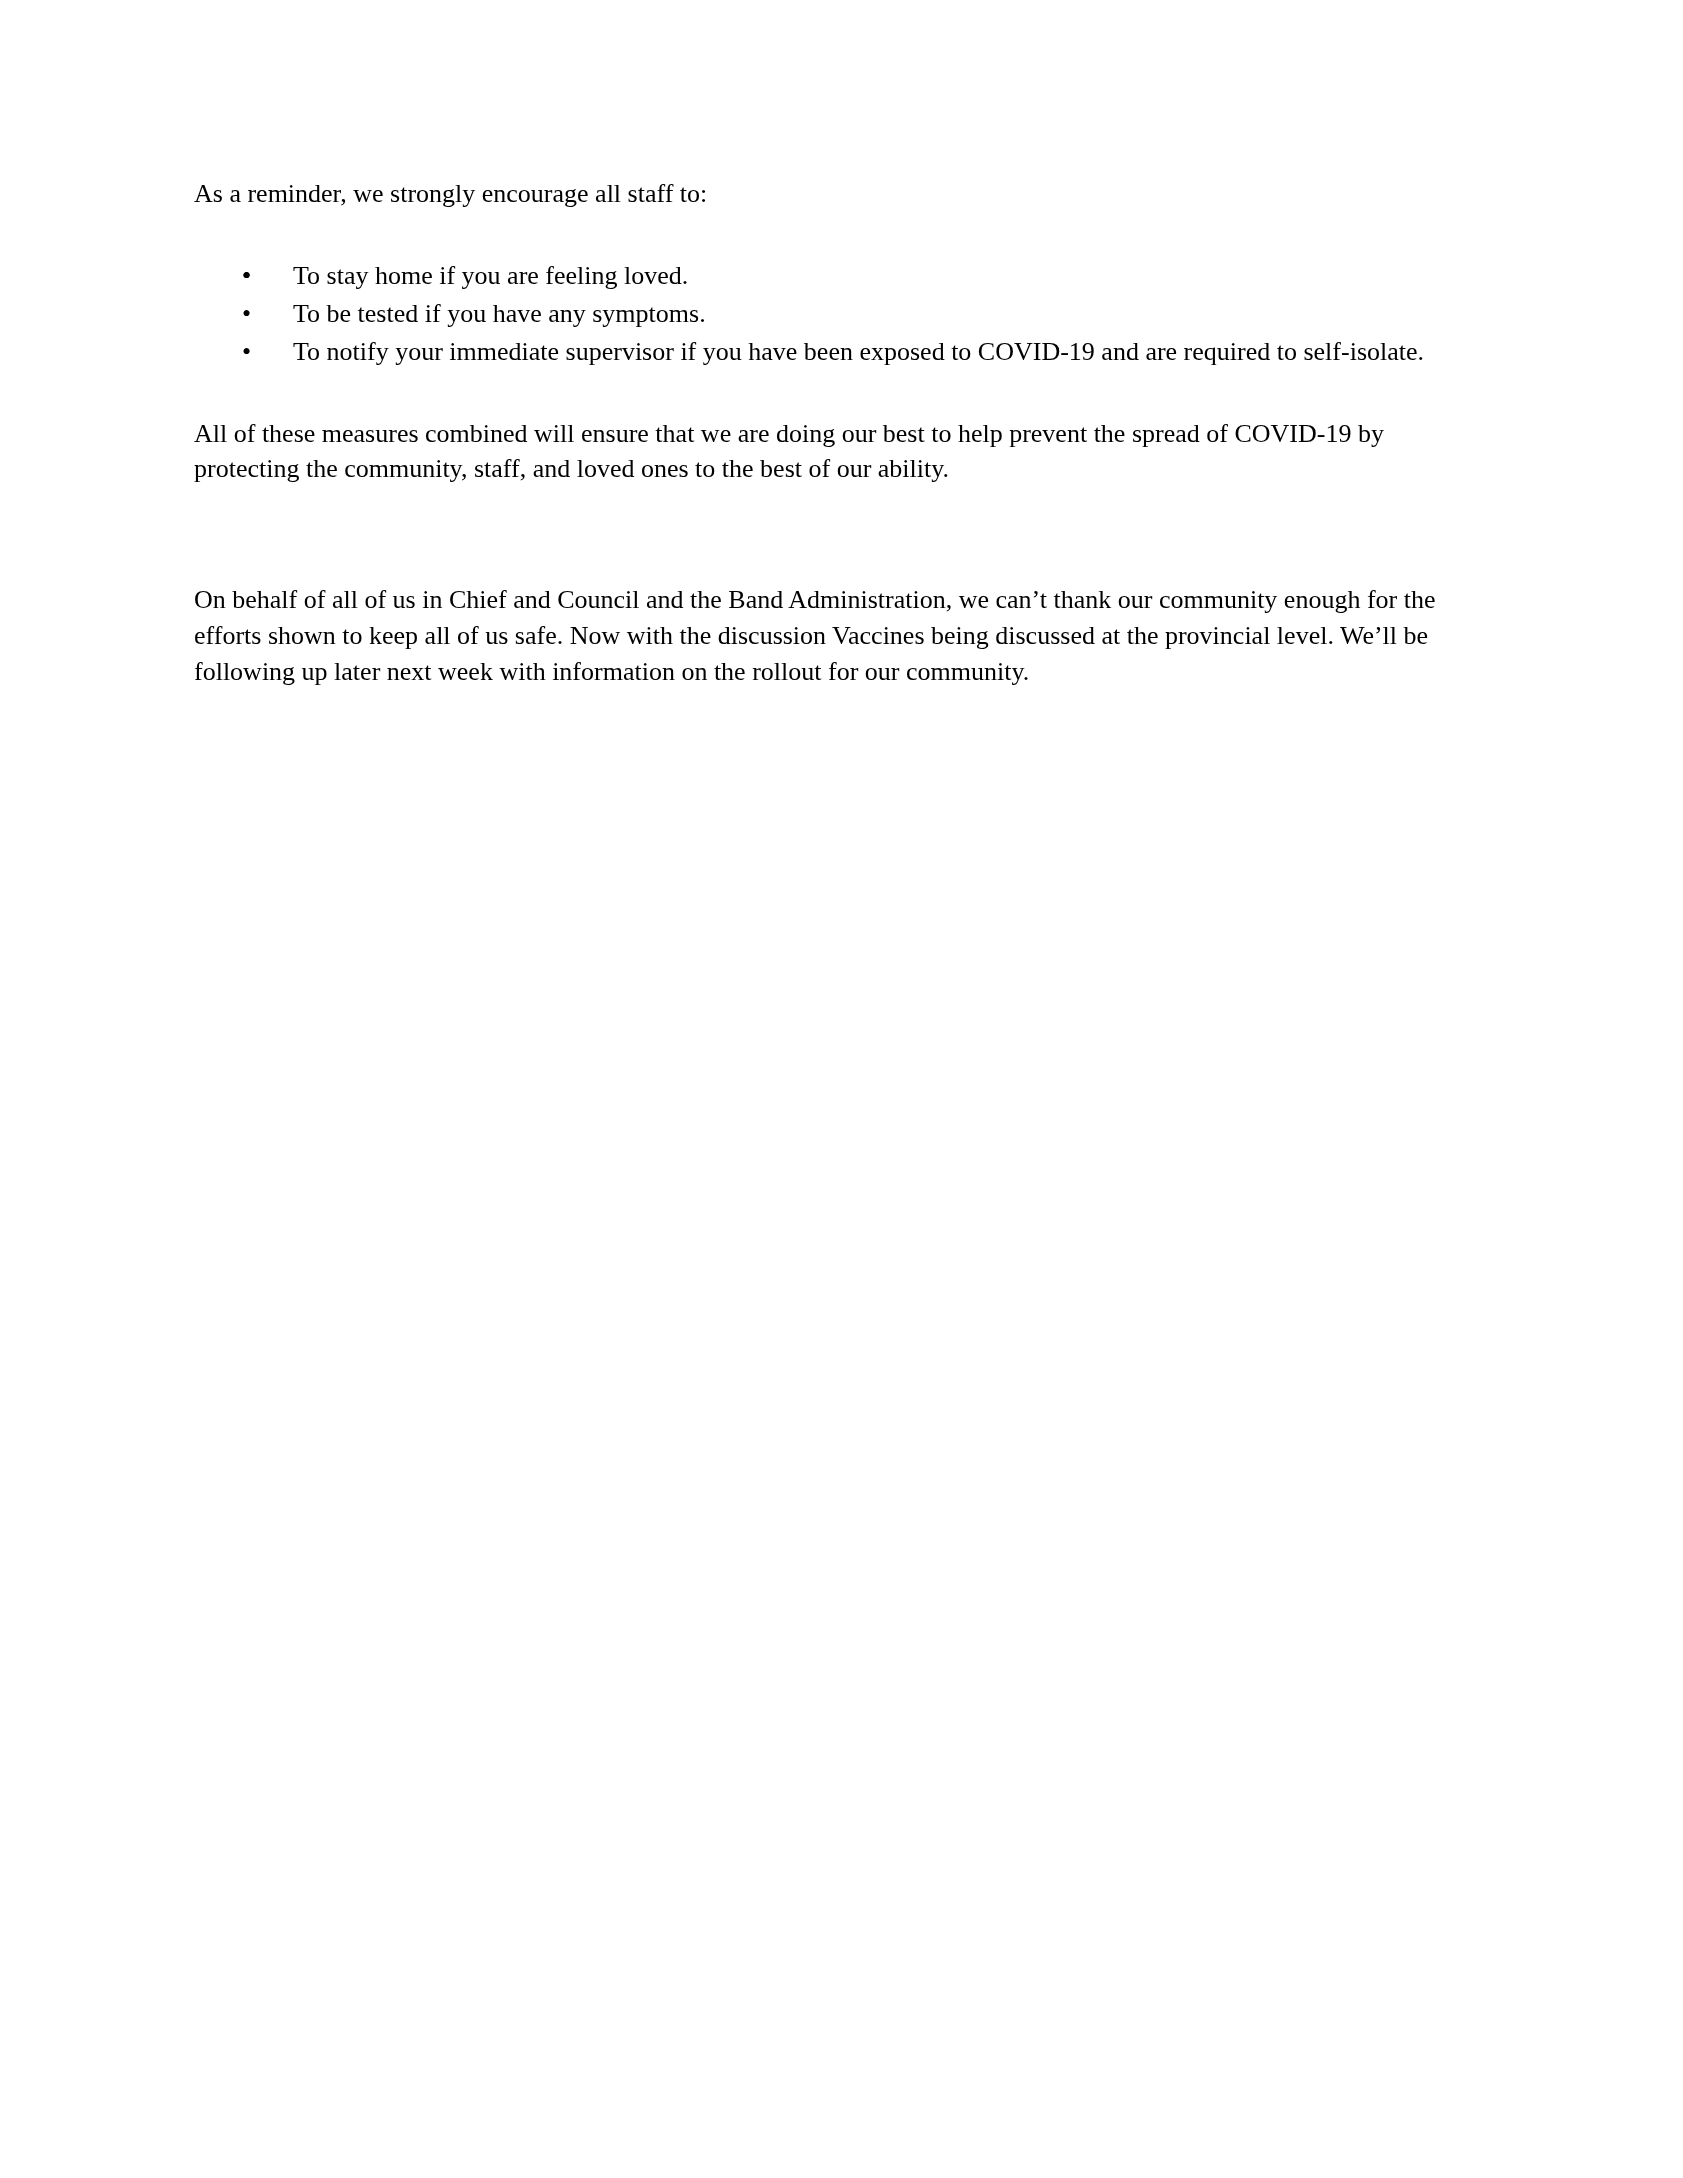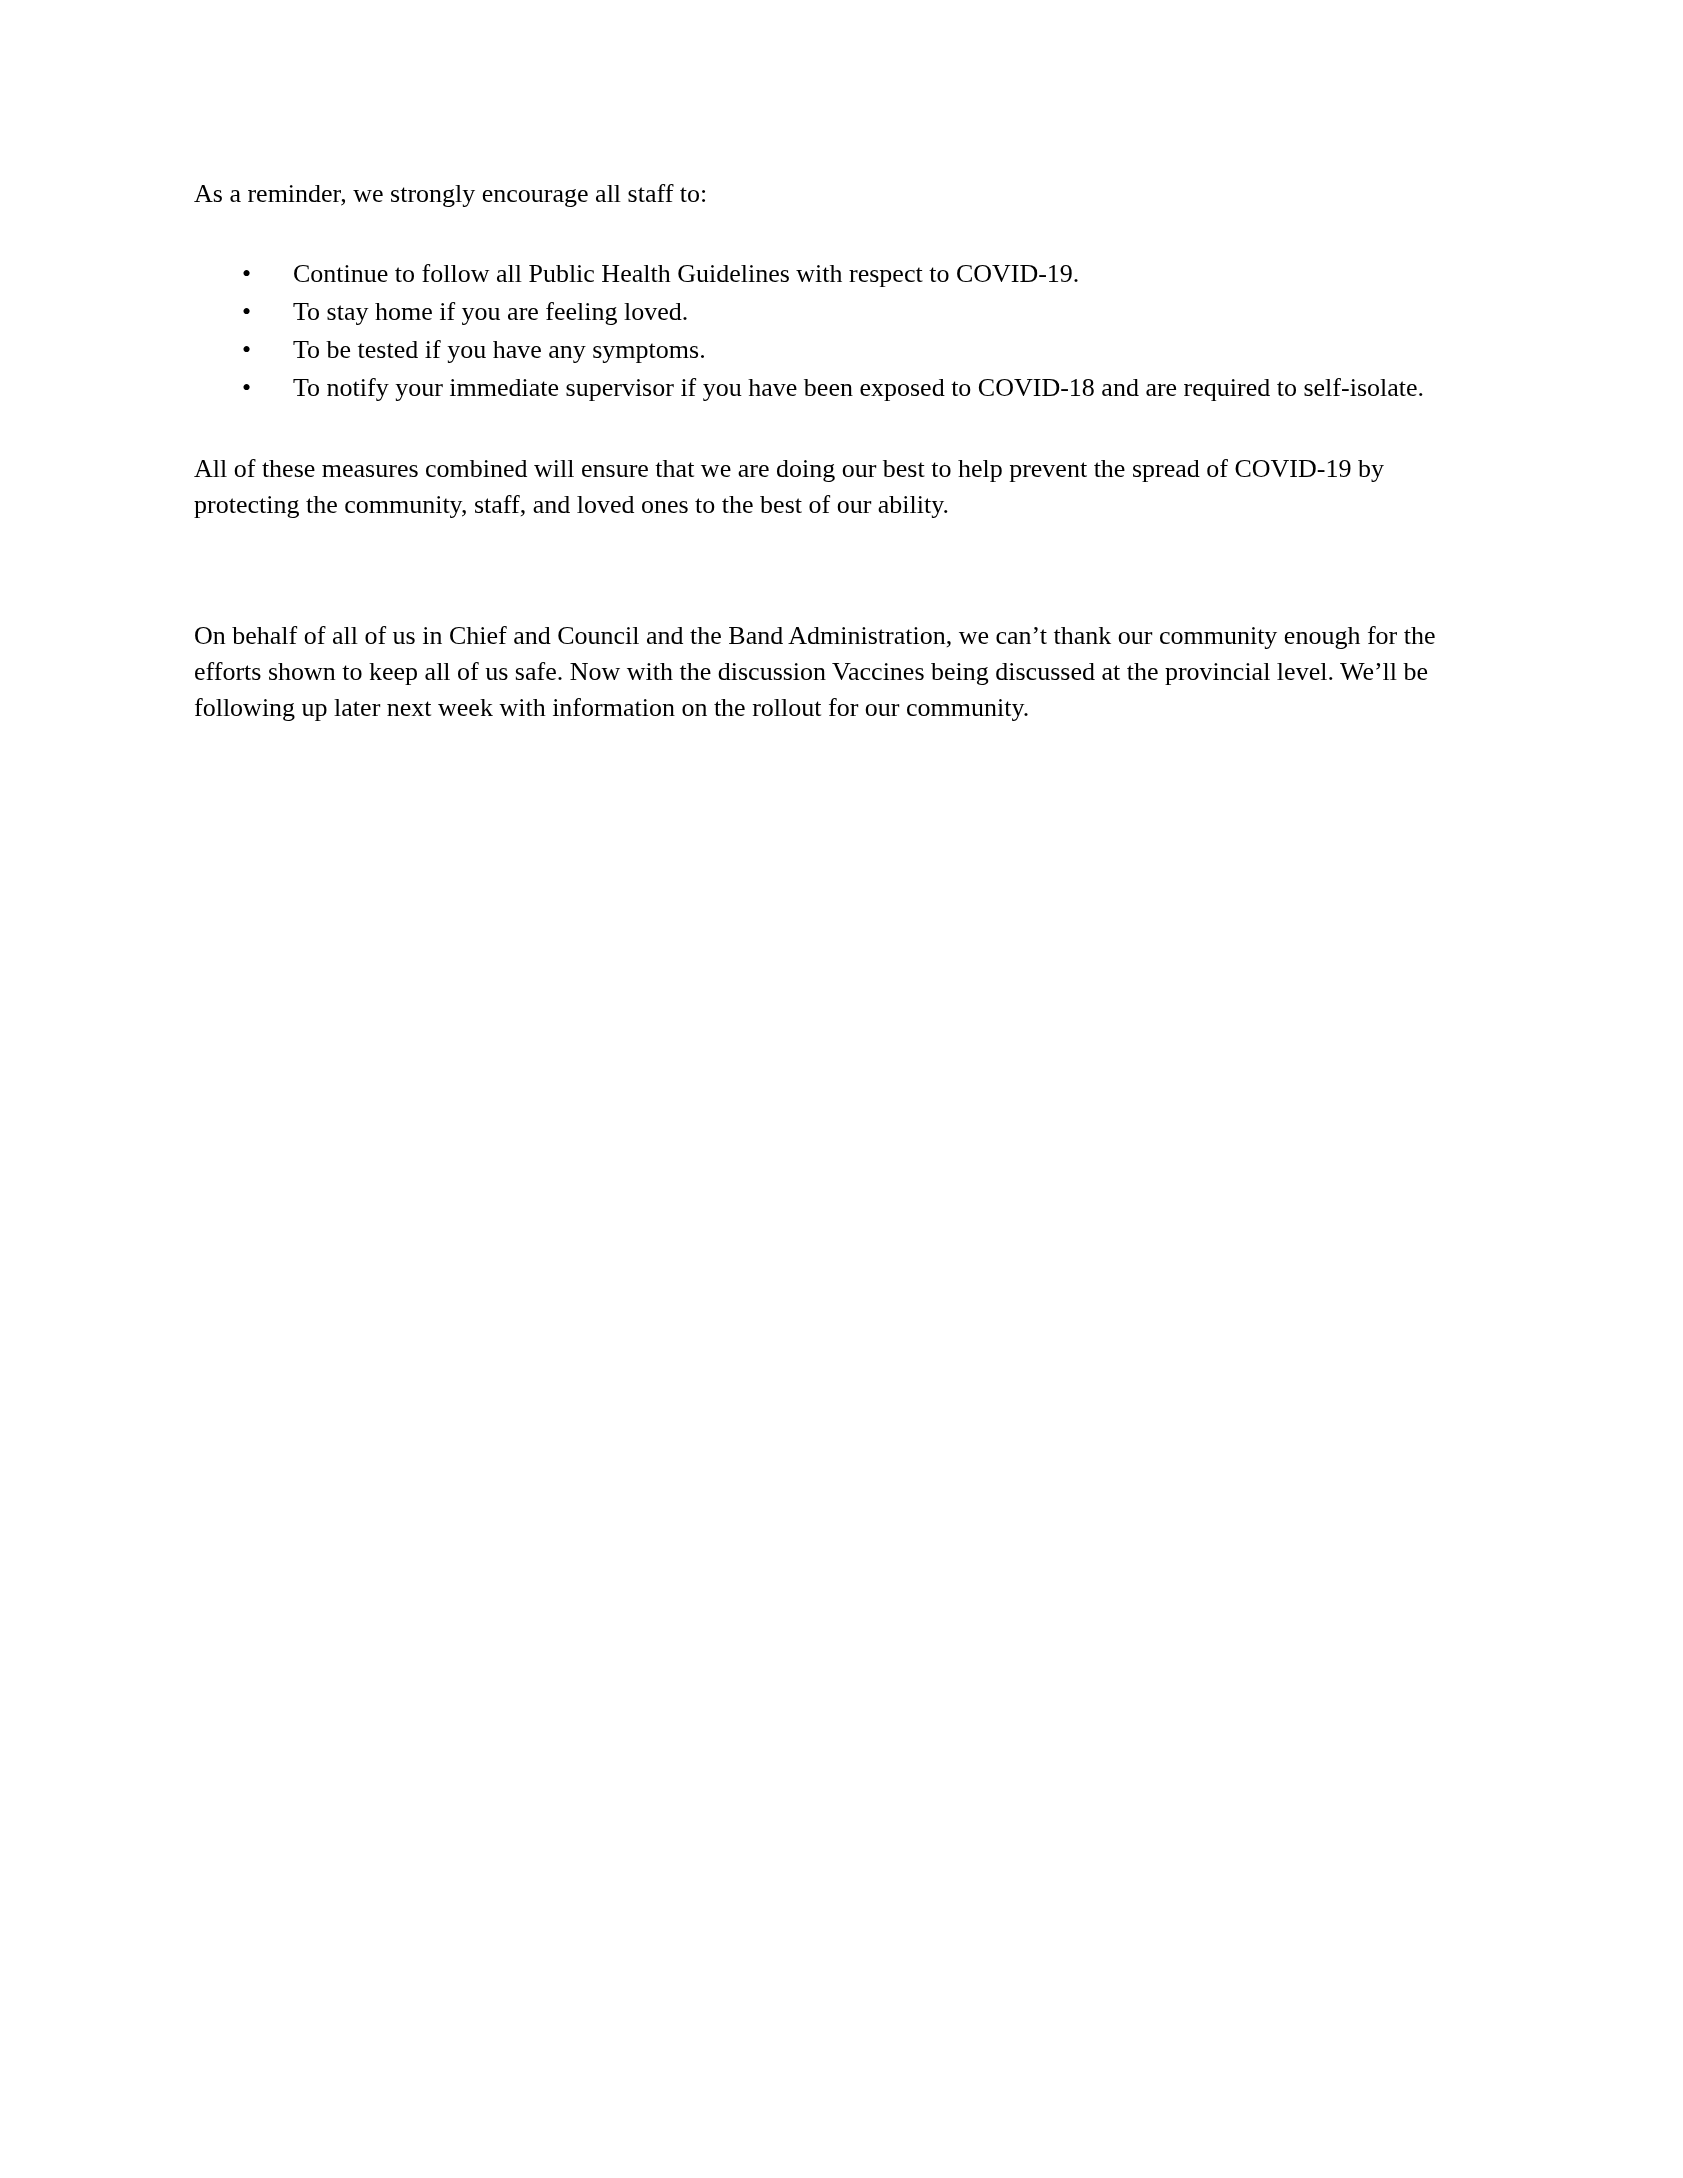--- a/index.html
+++ b/index.html
@@ -62,33 +62,32 @@
 <div class="page">
   <div class="content">
 
     <p class="para">As a reminder, we strongly encourage all staff to:</p>
 
     <div class="gap-md"></div>
 
     <ul class="bullets">
       <li>
         <span class="bullet-dot">•</span>
-        <span>Continue to follow all Public Health Guidelines with respect to COVID-19.</span>
       </li>
       <li>
         <span class="bullet-dot">•</span>
         <span>To stay home if you are feeling loved.</span>
       </li>
       <li>
         <span class="bullet-dot">•</span>
         <span>To be tested if you have any symptoms.</span>
       </li>
       <li>
         <span class="bullet-dot">•</span>
-        <span>To notify your immediate supervisor if you have been exposed to COVID-18 and are required to self-isolate.</span>
+        <span>To notify your immediate supervisor if you have been exposed to COVID-19 and are required to self-isolate.</span>
       </li>
     </ul>
 
     <div class="gap-md"></div>
 
     <p class="para">All of these measures combined will ensure that we are doing our best to help prevent the spread of COVID-19 by protecting the community, staff, and loved ones to the best of our ability.</p>
 
     <div class="gap-xl"></div>
 
     <p class="para">On behalf of all of us in Chief and Council and the Band Administration, we can’t thank our community enough for the efforts shown to keep all of us safe. Now with the discussion Vaccines being discussed at the provincial level. We’ll be following up later next week with information on the rollout for our community.</p>

